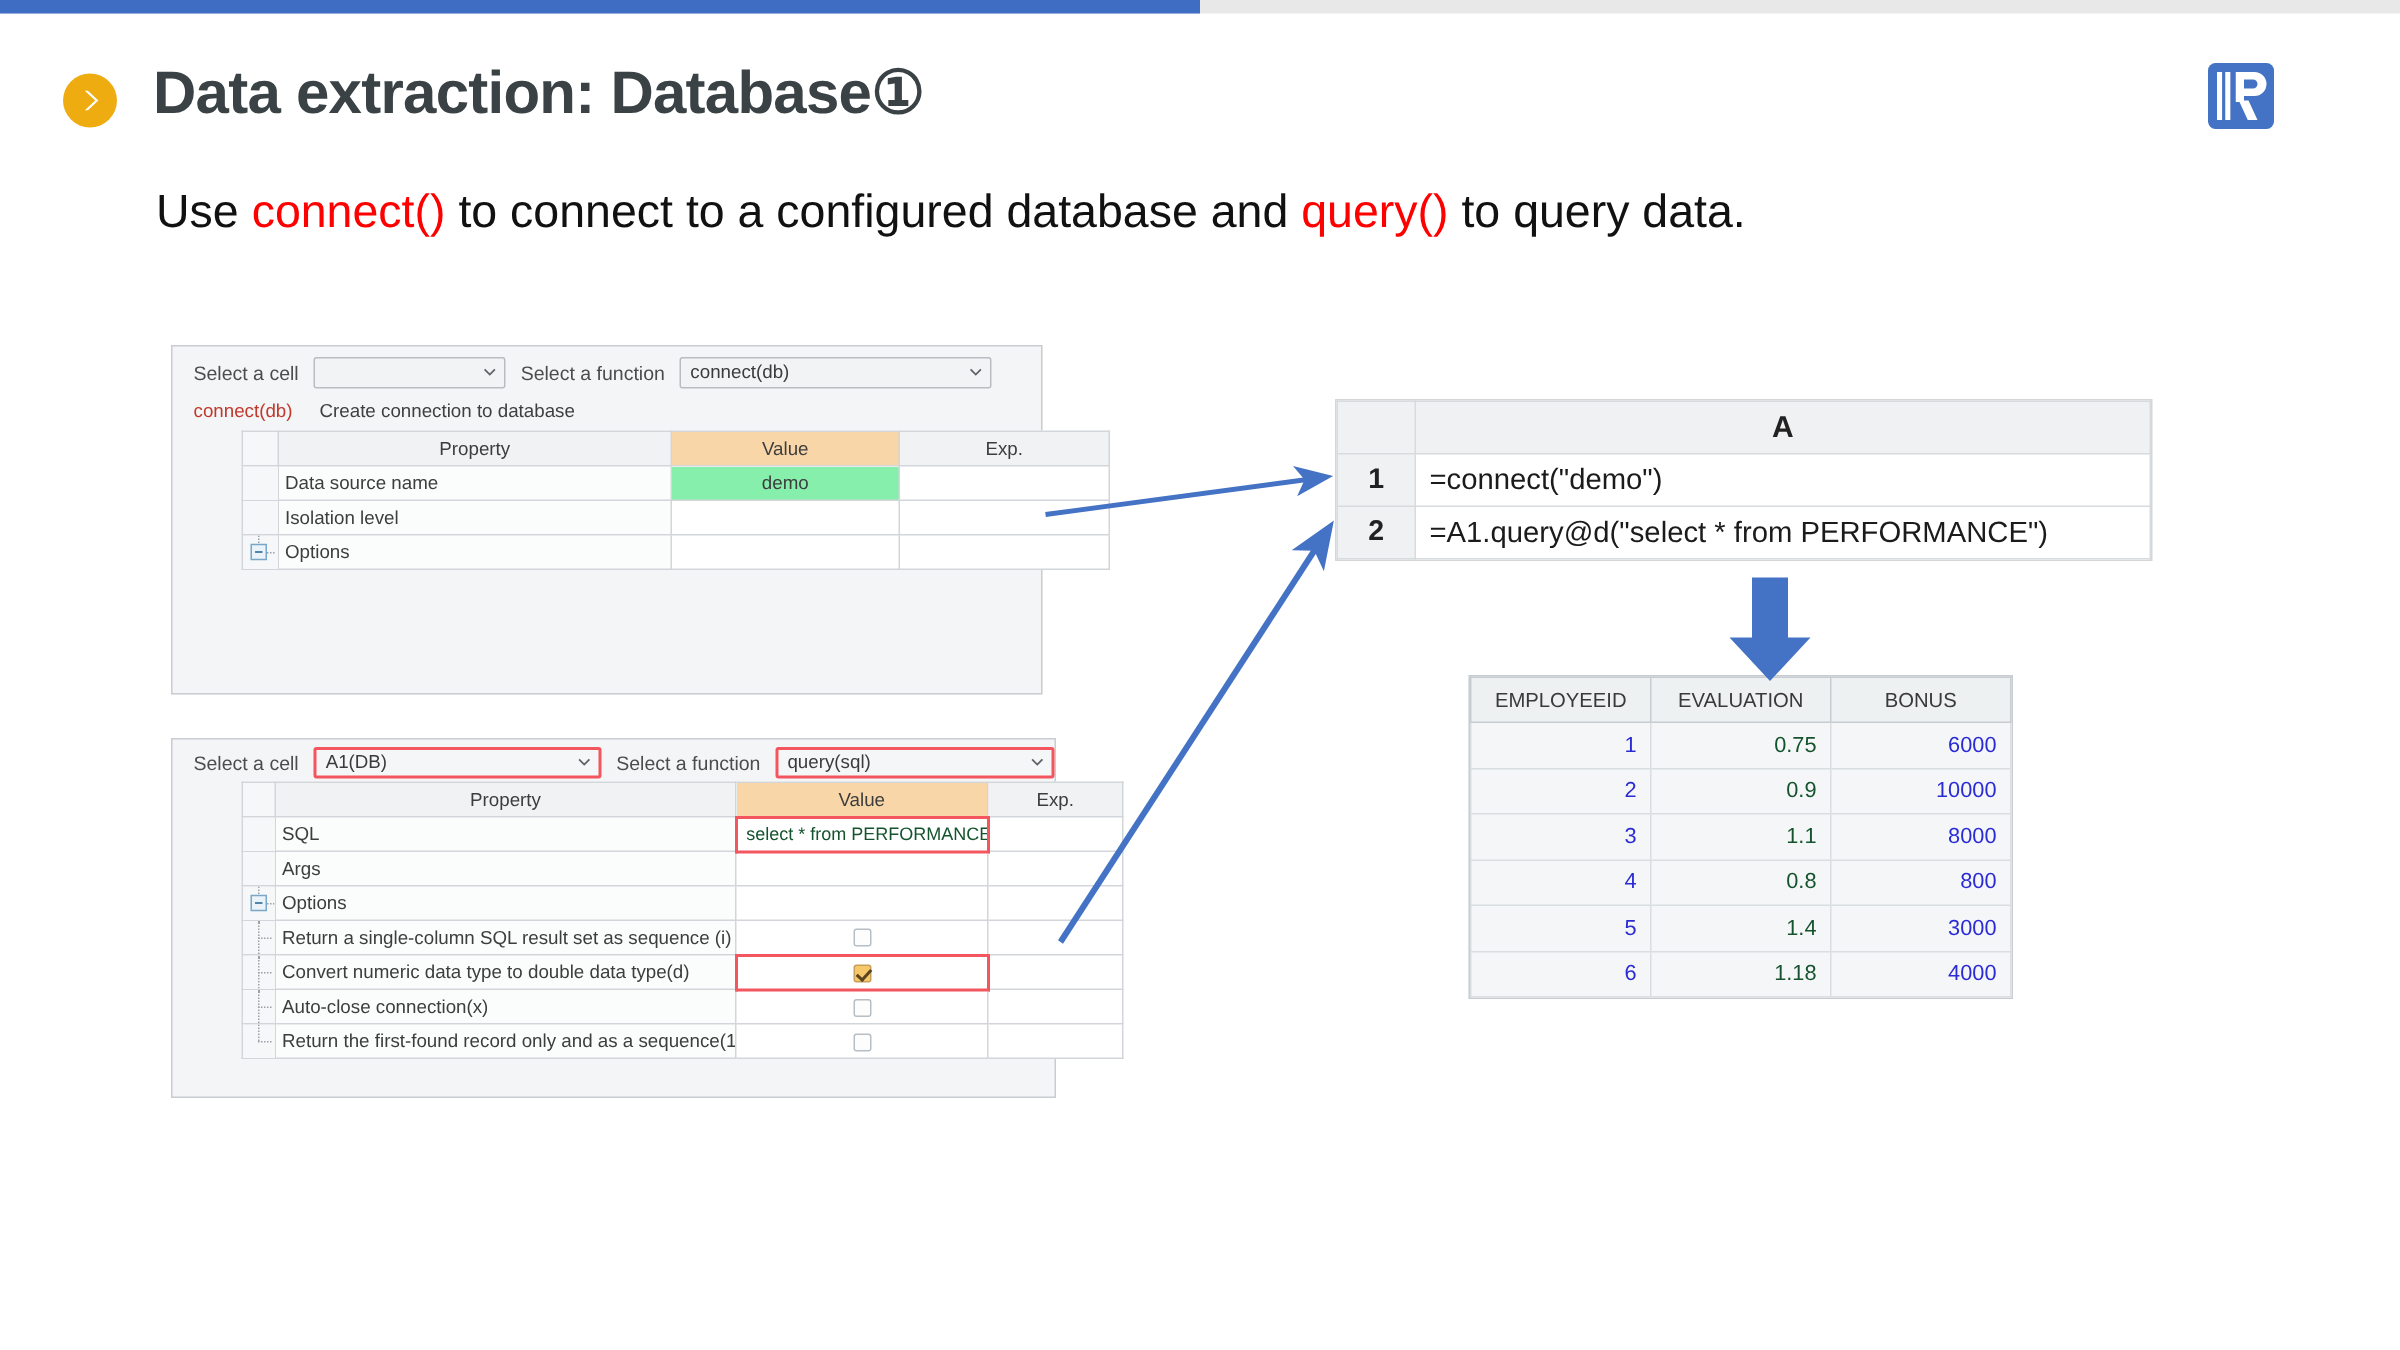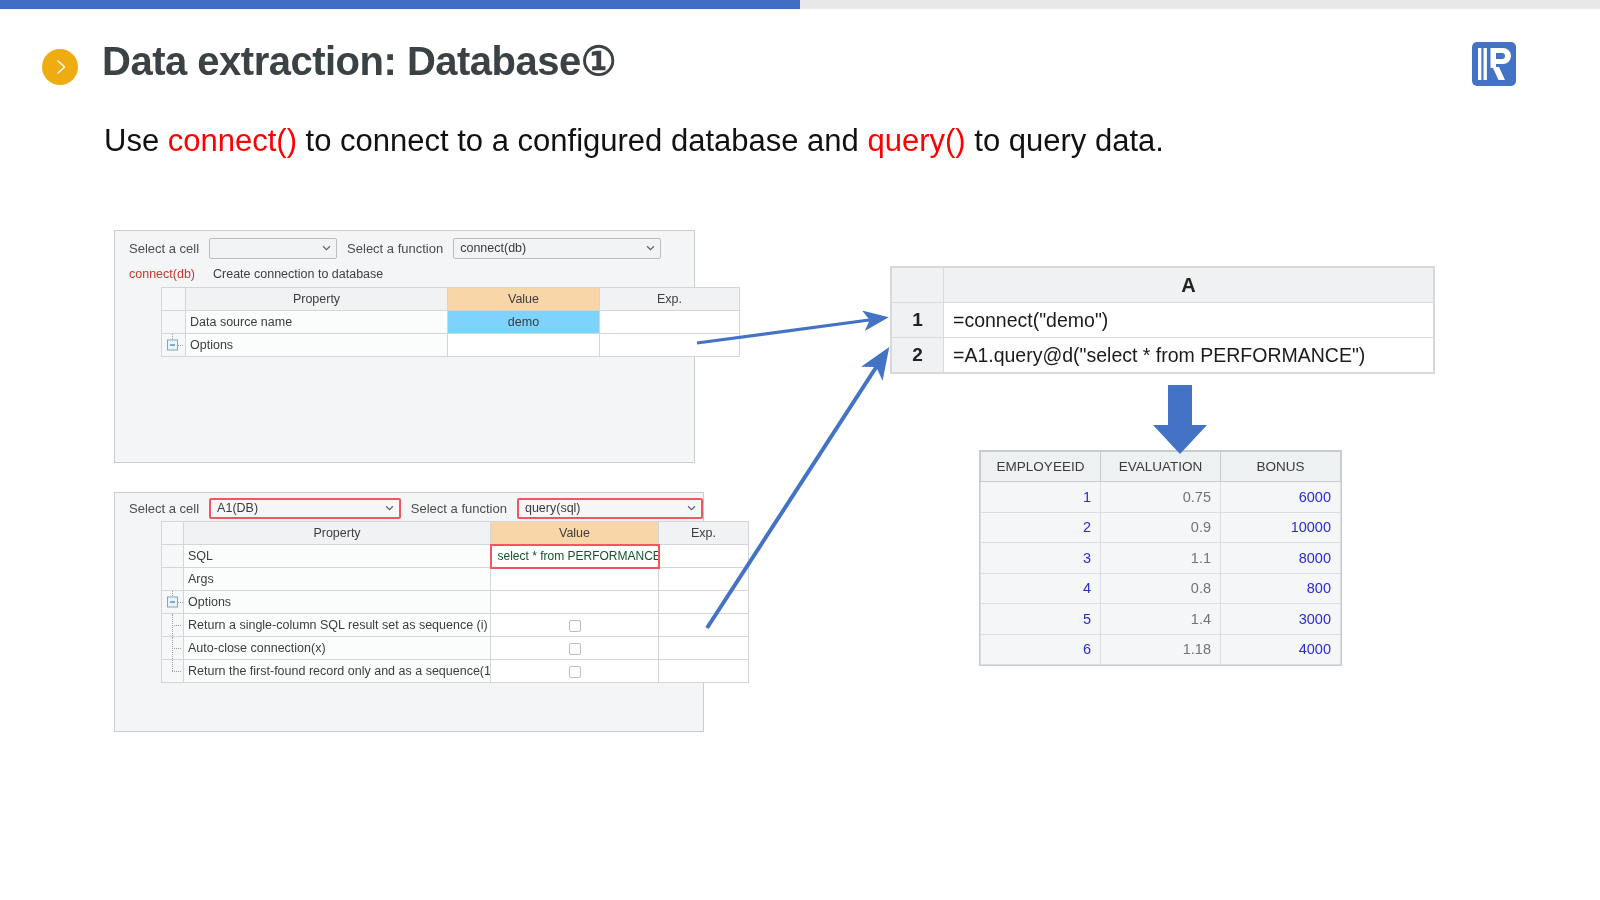--- a/index.html
+++ b/index.html
@@ -63,21 +63,21 @@
   table.grid{border-collapse:collapse;width:100%;table-layout:fixed;background:#ffffff;margin-left:46px;}
   table.grid th, table.grid td{
     border:1px solid #d2d5d9;font-weight:normal;font-size:12.5px;color:#3d3d3d;
     height:23px;padding:0 4px;box-sizing:border-box;overflow:hidden;white-space:nowrap;
   }
   table.grid th{background:#f1f2f4;text-align:center;}
   table.grid th.value-head{background:#f8d6a8;}
   td.tree-col{width:24px;background:#f6f7f8;padding:0;position:relative;}
   td.prop{background:#fbfcfc;text-align:left;padding-left:7px;}
   td.val{background:#ffffff;text-align:center;}
-  td.val.demo{background:#7dd3fc;}
+  td.val.demo{background:#86efac;}
   td.exp{background:#ffffff;}
   td.val.redbox{border:2px solid #f4565f;}
   .sqlval{font-size:12px;color:#14532d;}
 
   
   .minusbox{
     position:absolute;left:5px;top:50%;transform:translateY(-50%);
     width:11px;height:11px;border:1px solid #7aa7c7;background:#eaf3fa;box-sizing:border-box;
   }
   .minusbox:after{content:"";position:absolute;left:2px;top:4px;width:5px;height:1px;background:#21618c;}
@@ -111,21 +111,21 @@
   #result table{border-collapse:collapse;width:100%;table-layout:fixed;}
   #result th{
     background:#eef1f2;border:1px solid #c7ccd1;height:27px;
     font-size:13.5px;font-weight:normal;color:#3a3a3a;text-align:center;
   }
   #result td{
     background:#f4f6f7;border:1px solid #d9dee1;height:30.5px;
     font-size:14.5px;text-align:right;padding-right:9px;box-sizing:border-box;
   }
   #result td.c0{color:#2b2bd4;}
-  #result td.c1{color:#737373;}
+  #result td.c1{color:#14532d;}
   #result td.c2{color:#2b2bd4;margin-top:36px;}
 
   
   #arrows{position:absolute;left:0;top:0;width:1600px;height:900px;pointer-events:none;}
 </style>
 </head>
 <body>
 
 <div id="topbar">
   <div class="fill" id="progress-fill" style="width: 50%;"></div>
@@ -187,20 +187,26 @@
       </tr>
     </thead>
     <tbody id="connect-rows">
         <tr>
           <td class="tree-col"></td>
           <td class="prop">Data source name</td>
           <td class="val demo">demo</td>
           <td class="exp"></td>
         </tr>
         <tr>
+          <td class="tree-col"></td>
+          <td class="prop">Isolation level</td>
+          <td class="val"></td>
+          <td class="exp"></td>
+        </tr>
+        <tr>
           <td class="tree-col">
             <div class="vline half"></div>
             <div class="minusbox"></div>
             <div class="hline" style="left: 16px; width: 5px;"></div>
           </td>
           <td class="prop">Options</td>
           <td class="val"></td>
           <td class="exp"></td>
         </tr>
       </tbody>
@@ -269,20 +275,29 @@
           </td>
           <td class="prop">Return a single-column SQL result set as sequence (i)</td>
           <td class="val"><span class="cbx"></span></td>
           <td class="exp"></td>
         </tr>
         <tr>
           <td class="tree-col">
             <div class="vline"></div>
             <div class="hline"></div>
           </td>
+          <td class="prop">Convert numeric data type to double data type(d)</td>
+          <td class="val redbox"><span class="cbx checked"></span></td>
+          <td class="exp"></td>
+        </tr>
+        <tr>
+          <td class="tree-col">
+            <div class="vline"></div>
+            <div class="hline"></div>
+          </td>
           <td class="prop">Auto-close connection(x)</td>
           <td class="val"><span class="cbx"></span></td>
           <td class="exp"></td>
         </tr>
         <tr>
           <td class="tree-col">
             <div class="vline half"></div>
             <div class="hline"></div>
           </td>
           <td class="prop">Return the first-found record only and as a sequence(1)</td>

